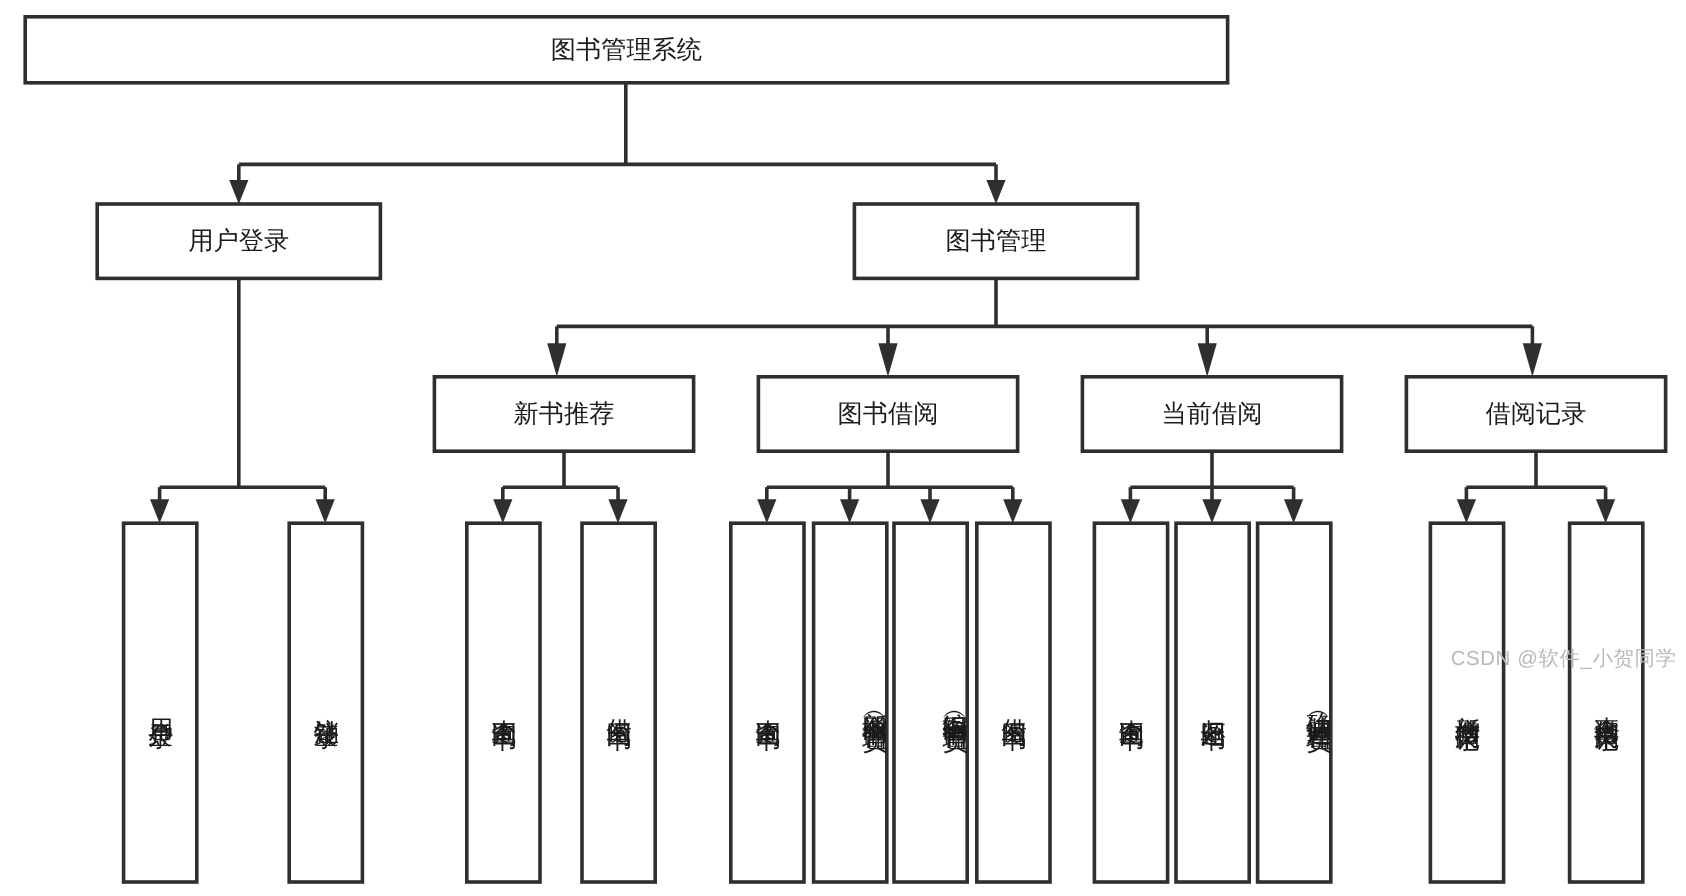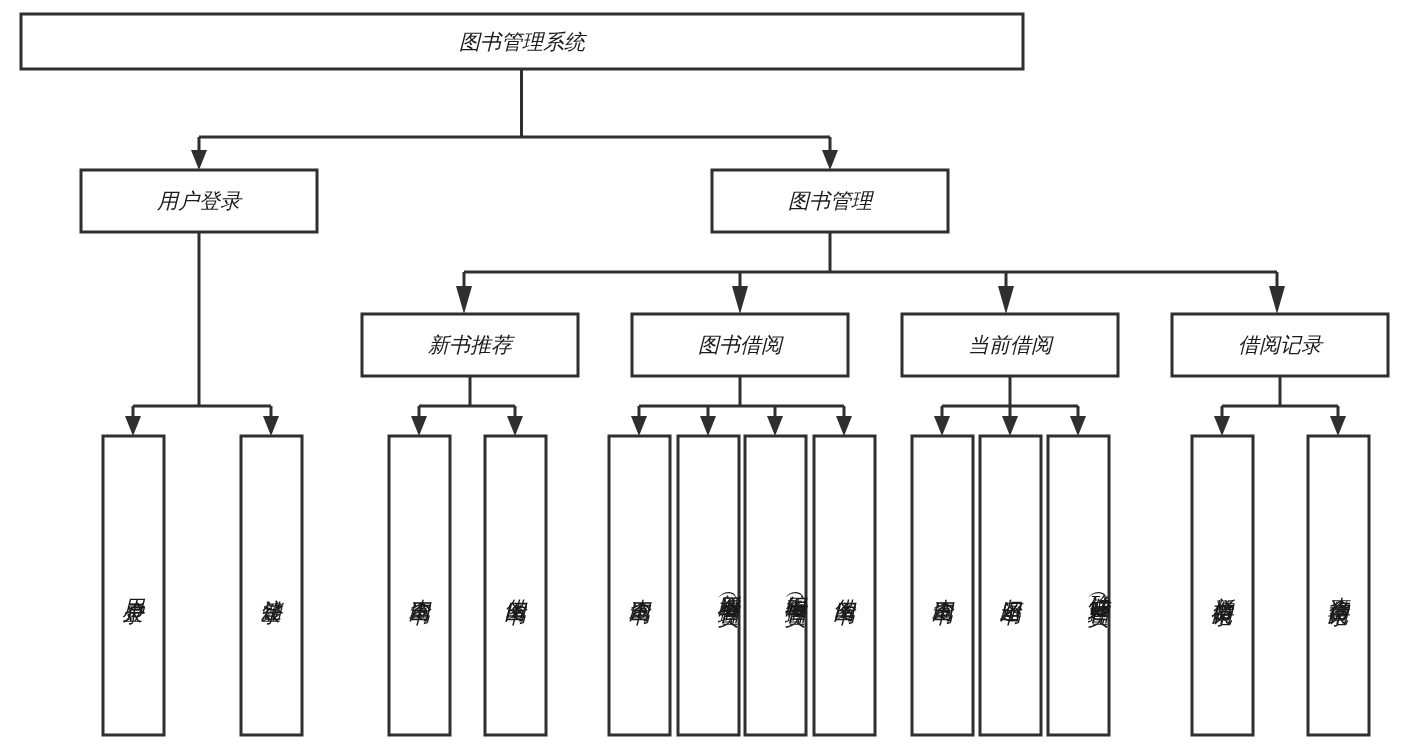--- a/index.html
+++ b/index.html
@@ -11,21 +11,20 @@
     width: 1405px;
     height: 747px;
     font-family: "Liberation Sans", "DejaVu Sans", sans-serif;
     overflow: hidden;
     position: relative;
   }
   #diagram-root {
     position: relative;
     width: 1405px;
     height: 566px;
-    font-style: italic;
   }
   svg.diagram-svg {
     position: absolute;
     top: 0;
     left: 0;
     width: 1405px;
     height: 747px;
   }
   .node-box {
     fill: #ffffff;
@@ -197,13 +196,14 @@
   <div class="node-label-v" style="left:745px; top:440px; width:61px; height:291px; display:flex; align-items:flex-start; justify-content:center;">编辑图书（管理员）</div>
   <div class="node-label-v" style="left:814px; top:436px; width:61px; height:299px; display:flex; align-items:center; justify-content:center;">借阅图书</div>
 
   <div class="node-label-v" style="left:912px; top:436px; width:61px; height:299px; display:flex; align-items:center; justify-content:center;">查询图书</div>
   <div class="node-label-v" style="left:980px; top:436px; width:61px; height:299px; display:flex; align-items:center; justify-content:center;">归还图书</div>
   <div class="node-label-v" style="left:1048px; top:440px; width:61px; height:291px; display:flex; align-items:flex-start; justify-content:center;">确认归还（管理员）</div>
 
   <div class="node-label-v" style="left:1192px; top:436px; width:61px; height:299px; display:flex; align-items:center; justify-content:center;">新增借阅记录</div>
   <div class="node-label-v" style="left:1308px; top:436px; width:61px; height:299px; display:flex; align-items:center; justify-content:center;">查询借阅记录</div>
 
+  <div class="watermark">CSDN @软件_小贺同学</div>
 </div>
 
 </body></html>

